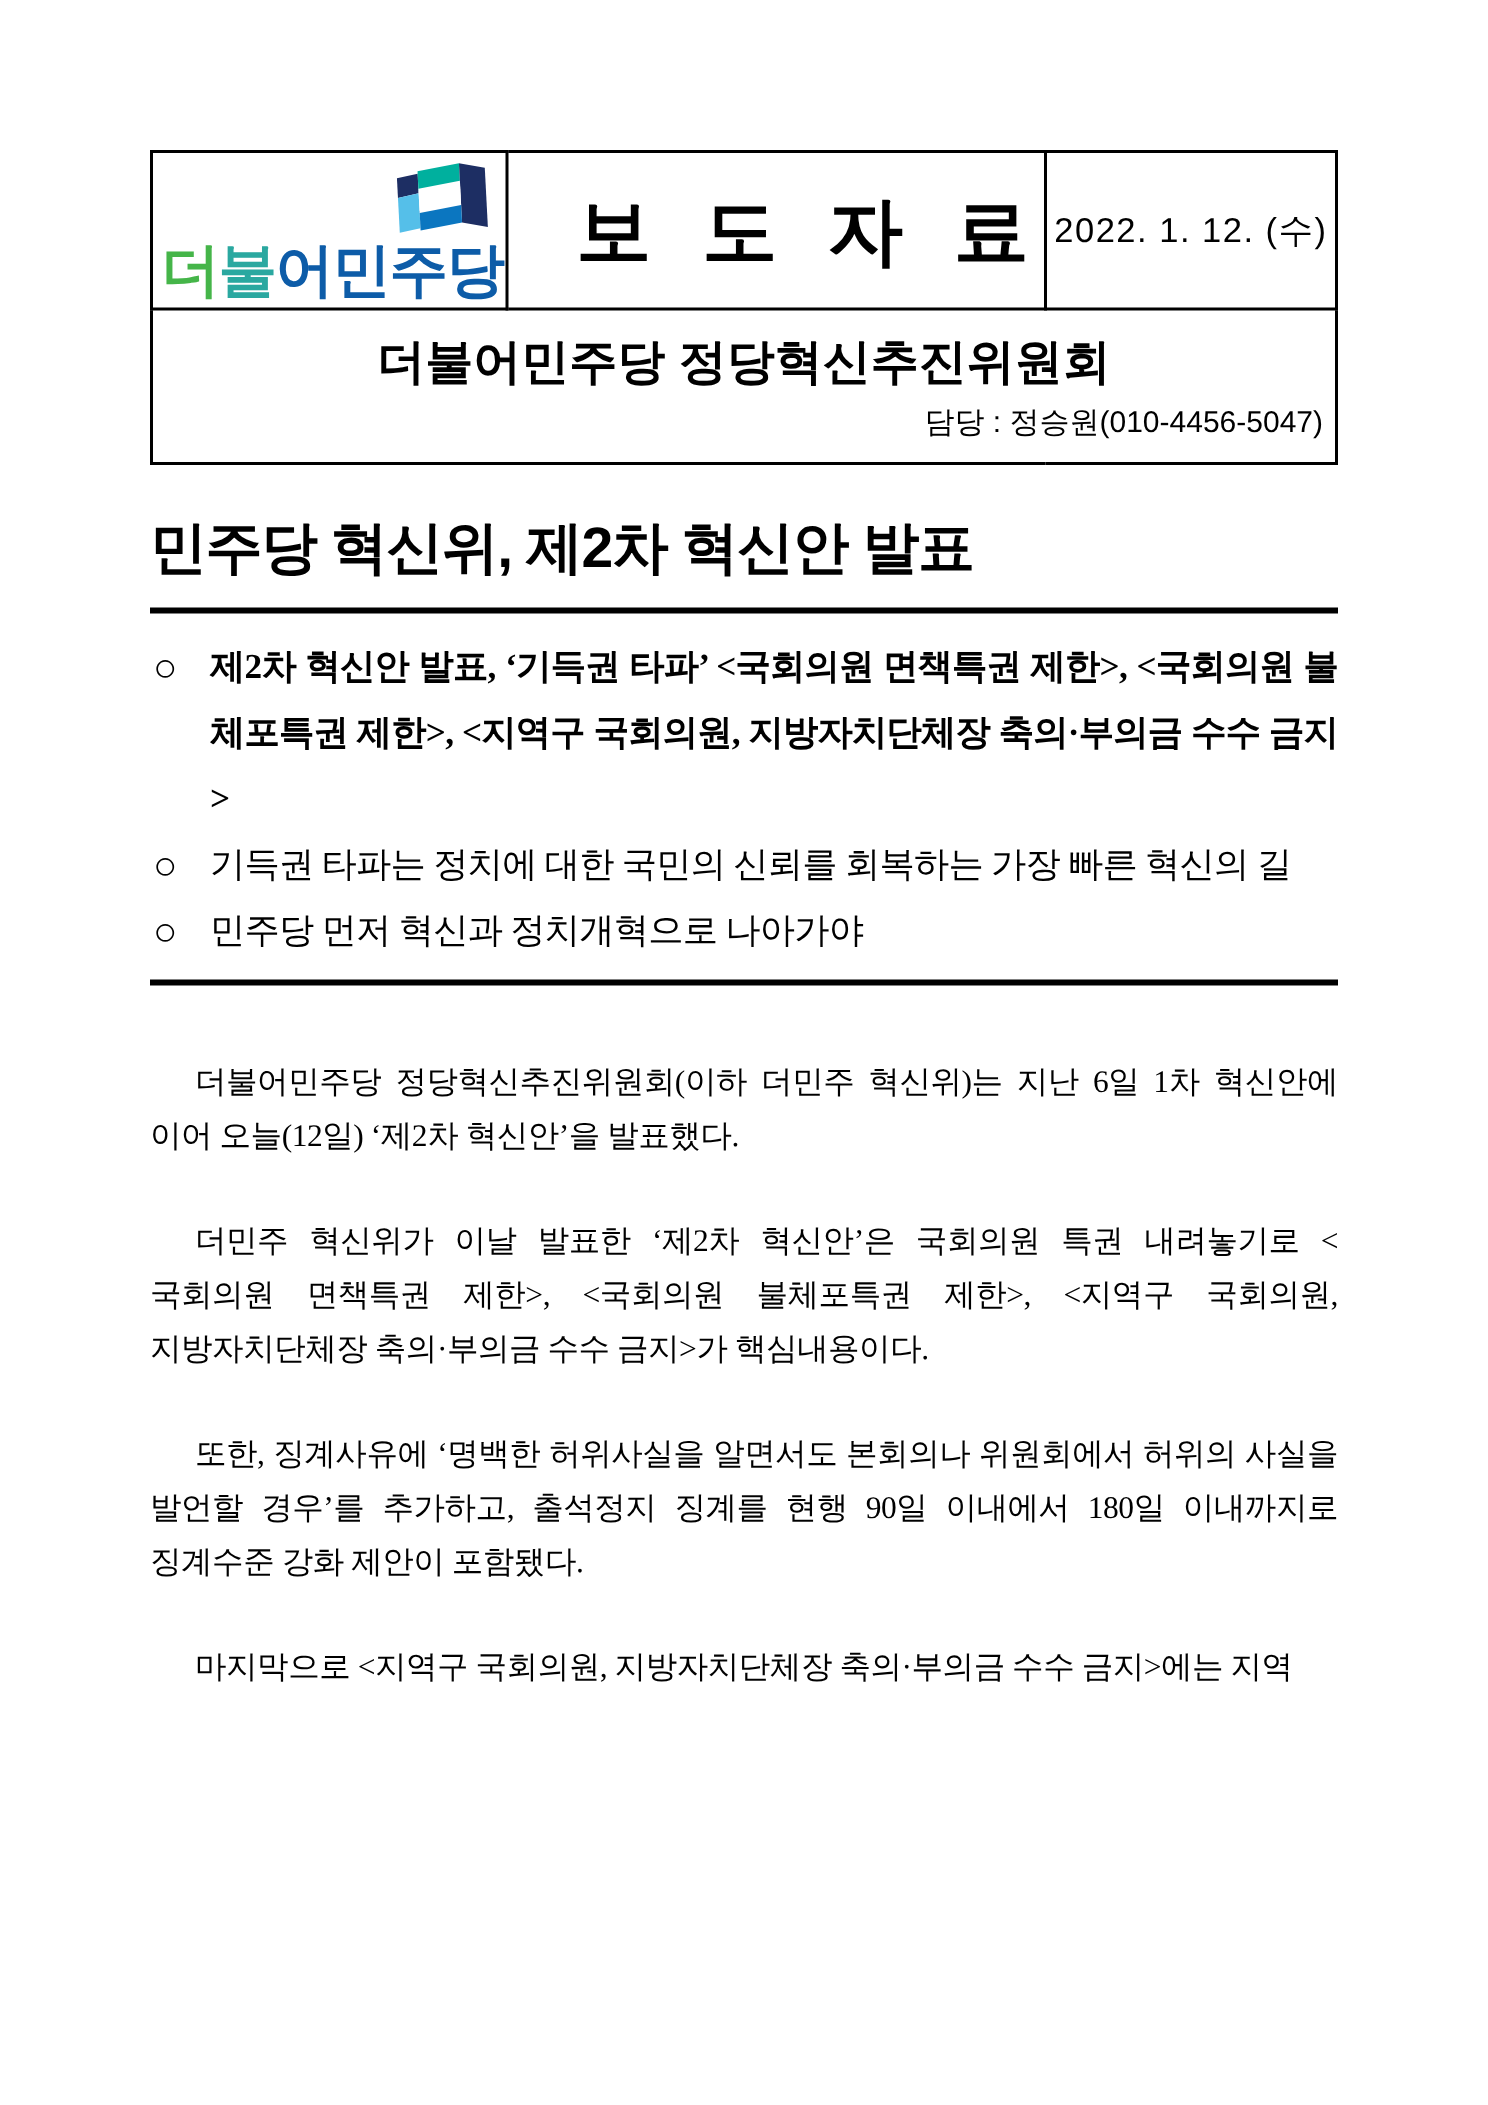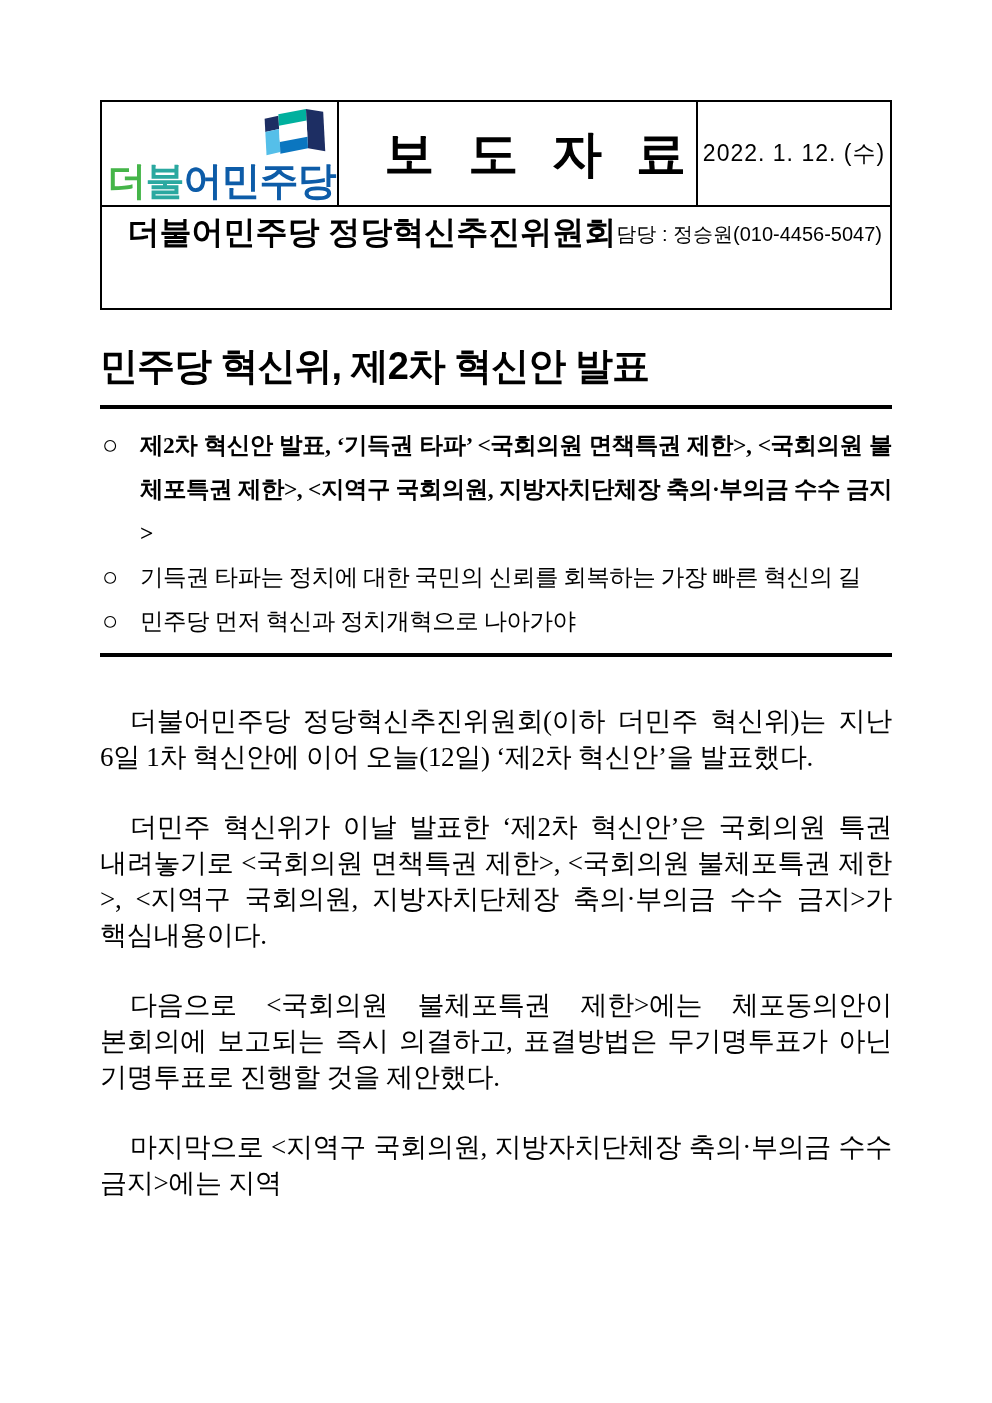--- a/index.html
+++ b/index.html
@@ -68,22 +68,22 @@
     font-family: "Liberation Sans", sans-serif;
     font-size: 23px;
     font-weight: 500;
     text-align: center;
     letter-spacing: 1px;
     white-space: nowrap;
   }
   .cell-org { height: 101px; }
   .org-inner {
     display: flex;
-    flex-direction: row;
-    justify-content: flex-end;
+    flex-direction: column;
+    justify-content: center;
     height: 100%;
     box-sizing: border-box;
     padding: 6px 8px 4px 8px;
   }
   .org-name {
     font-family: "Liberation Sans", sans-serif;
     font-weight: 800;
     font-size: 32px;
     text-align: center;
     line-height: 1.2;
@@ -138,21 +138,21 @@
   .bullet .btext {
     flex: 1 1 auto;
     text-align: justify;
   }
   .bullet.em .btext { font-weight: 700; }
 
   
   .body-text { margin-top: 46px; }
   .body-text p {
     margin: 0 0 34px 0;
-    font-size: 27px;
+    font-size: 21px;
     line-height: 36px;
     text-indent: 30px;
     text-align: justify;
     letter-spacing: -0.3px;
     word-break: keep-all;
   }
 </style>
 </head>
 <body>
 
@@ -213,17 +213,17 @@
       <span class="marker">○</span>
       <span class="btext">민주당 먼저 혁신과 정치개혁으로 나아가야</span>
     </div>
   </div>
 
   <hr class="rule-bottom">
 
   <div class="body-text">
     <p>더불어민주당 정당혁신추진위원회(이하 더민주 혁신위)는 지난 6일 1차 혁신안에 이어 오늘(12일) ‘제2차 혁신안’을 발표했다.</p>
     <p>더민주 혁신위가 이날 발표한 ‘제2차 혁신안’은 국회의원 특권 내려놓기로 &lt;국회의원 면책특권 제한&gt;, &lt;국회의원 불체포특권 제한&gt;, &lt;지역구 국회의원, 지방자치단체장 축의·부의금 수수 금지&gt;가 핵심내용이다.</p>
-    <p>다음으로 &lt;국회의원 불체포특권 제한&gt;에는 체포동의안이 본회의에 보고되는 즉시 의결하고, 표결방법은 무기명투표가 아닌 기명투표로 진행할 것을 제안했다.</p>
+    <p>또한, 징계사유에 ‘명백한 허위사실을 알면서도 본회의나 위원회에서 허위의 사실을 발언할 경우’를 추가하고, 출석정지 징계를 현행 90일 이내에서 180일 이내까지로 징계수준 강화 제안이 포함됐다.</p>
     <p>마지막으로 &lt;지역구 국회의원, 지방자치단체장 축의·부의금 수수 금지&gt;에는 지역</p>
   </div>
 
 </div>
 
 </body></html>

